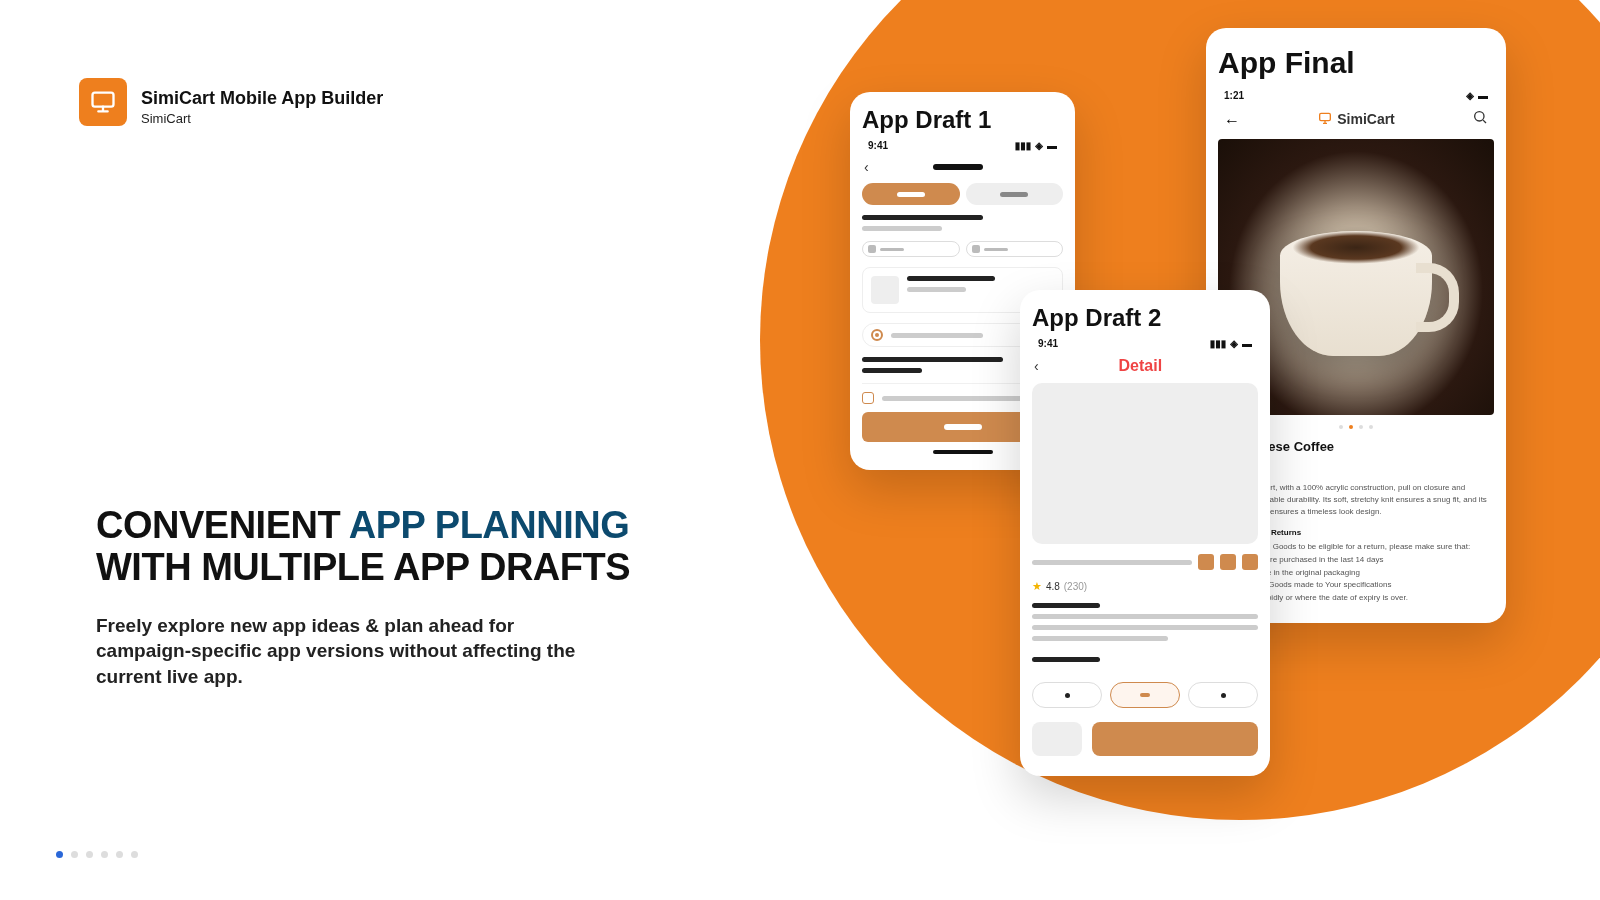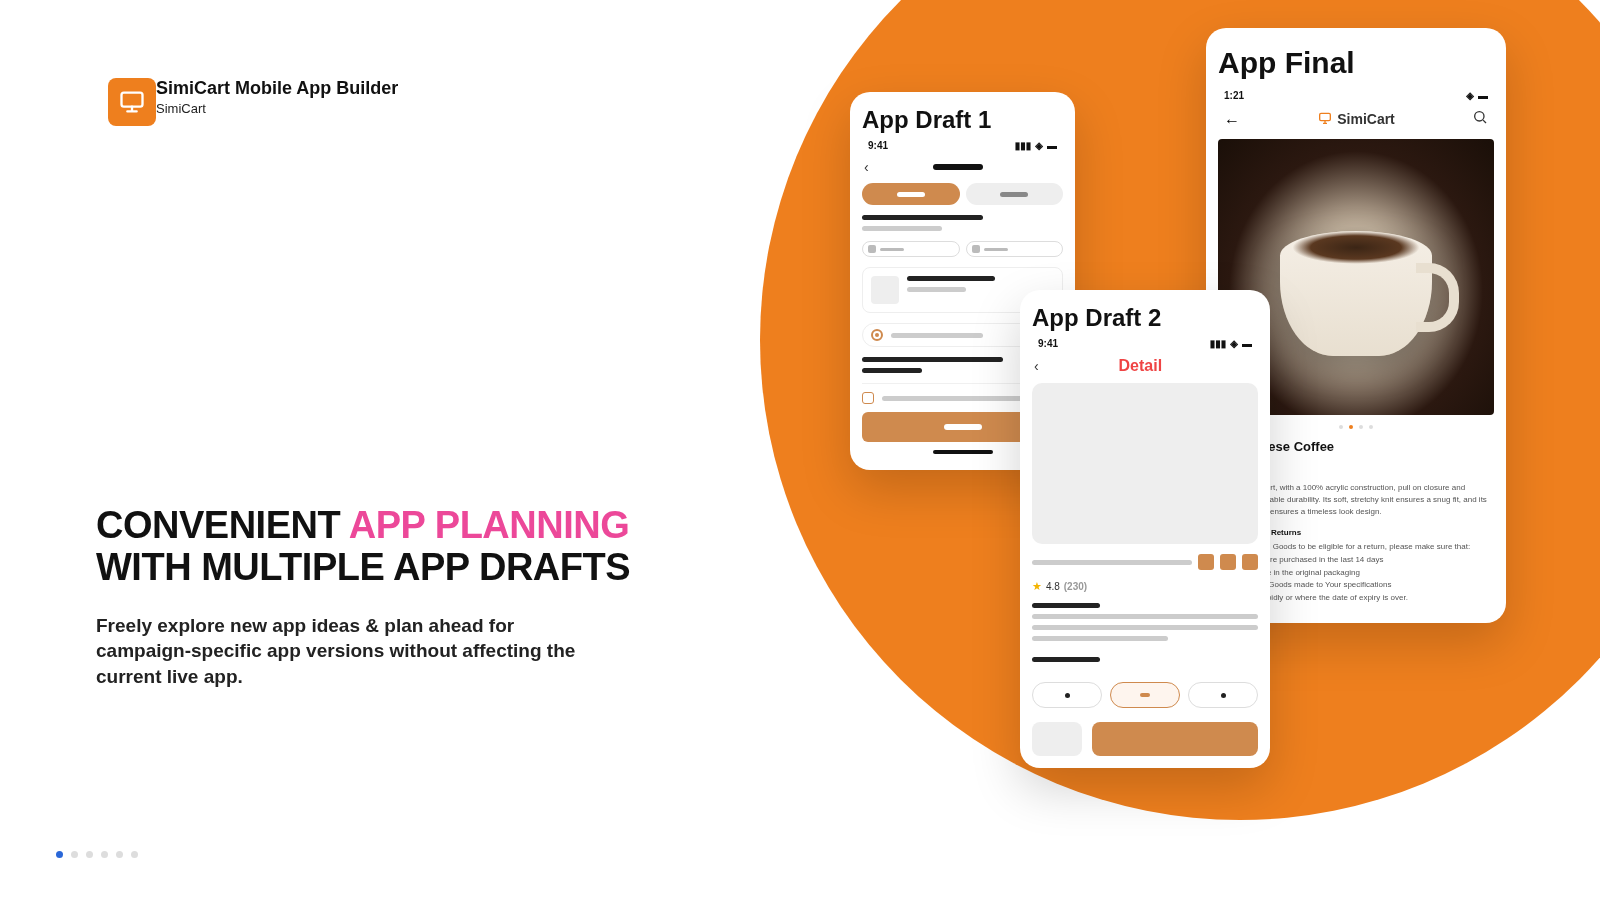--- a/index.html
+++ b/index.html
@@ -17,45 +17,46 @@
     height: 960px;
     border-radius: 50%;
     background: #EE7F1E;
     right: -120px;
     top: -140px;
     z-index: 0;
   }
   
   .header {
     position: absolute;
-    left: 108px;
+    left: 79px;
     top: 78px;
     display: flex;
-    align-items: flex-start;
+    align-items: flex-end;
+    gap: 14px;
     z-index: 10;
   }
   .logo-icon {
     width: 48px; height: 48px;
     background: #EE7F1E;
     border-radius: 8px;
     display: flex; align-items: center; justify-content: center;
   }
   .logo-icon svg { width: 28px; height: 28px; }
   .brand-title { font-size: 18px; font-weight: 700; color: #111; }
   .brand-sub { font-size: 13px; color: #222; margin-top: 2px; }
   
   .copy {
     position: absolute;
     left: 96px;
     top: 505px;
     width: 600px;
     z-index: 10;
   }
   .headline { font-size: 38px; font-weight: 800; letter-spacing: -0.5px; line-height: 1.1; color: #111; }
-  .headline .accent { color: #ec4899; }
+  .headline .accent { color: #0c4a6e; }
   .subcopy { margin-top: 24px; font-size: 19px; font-weight: 600; color: #222; line-height: 1.35; max-width: 480px; }
   
   .dots { position: absolute; left: 56px; bottom: 42px; display: flex; gap: 8px; z-index: 20; }
   .dot { width: 7px; height: 7px; border-radius: 50%; background: #ddd; }
   .dot.active { background: #2A67D8; }
   
   .phone {
     position: absolute;
     background: #fff;
     border-radius: 20px;
@@ -88,29 +89,29 @@
   .card-sq { width:28px; height:28px; background:#eee; border-radius:4px; }
   .target-pill { height:24px; border:1px solid #eee; border-radius:12px; padding:0 8px; display:flex; align-items:center; gap:8px; margin-bottom:10px; }
   .target-ic { width:12px; height:12px; border:2px solid #CF8A4E; border-radius:50%; position:relative; }
   .target-ic::after { content:''; position:absolute; width:4px; height:4px; background:#CF8A4E; border-radius:50%; top:2px; left:2px; }
   .subtotal { border-top:1px solid #f0f0f0; padding-top:8px; display:flex; align-items:center; gap:8px; margin-bottom:8px; }
   .sq-ic { width:12px; height:12px; border:1px solid #CF8A4E; border-radius:3px; }
   .cta-btn { height:30px; background:#CF8A4E; border-radius:6px; display:flex; align-items:center; justify-content:center; }
   .cta-btn-inner { width:38px; height:6px; background:#fff; border-radius:3px; }
   .d1-handle { width:60px; height:4px; background:#111; border-radius:2px; margin:8px auto 0; }
   
-  .draft2 { left: 1020px; top: 290px; width: 250px; z-index: 50; padding-bottom: 12px; }
+  .draft2 { left: 1020px; top: 290px; width: 250px; z-index: 50; padding-bottom: 20px; }
   .d2-detail-label { font-size:16px; font-weight:600; color:#ef4444; }
   .d2-hero { width:100%; aspect-ratio: 1.4/1; background:#eee; border-radius:10px; margin-bottom:10px; }
   .swatch-row { display:flex; gap:6px; align-items:center; margin-bottom:10px; }
   .swatch { width:16px; height:16px; background:#CF8A4E; border-radius:3px; }
   .rating { display:flex; align-items:center; gap:4px; font-size:10px; margin-bottom:10px; }
   .star { color:#F4B400; font-size:11px; }
   .rating-num { font-weight:400; color:#333; }
-  .rating-count { color:#999;font-weight:bold; }
+  .rating-count { color:#999; }
   .chip-row { display:flex; gap:8px; margin-top:14px; margin-bottom:14px; }
   .chip { flex:1; height:26px; border:1px solid #ddd; border-radius:13px; display:flex; align-items:center; justify-content:center; }
   .chip-dot { width:5px; height:5px; background:#222; border-radius:50%; }
   .chip.sel { border-color:#CF8A4E; background:#FEF5EE; }
   .chip.sel .chip-dot { width:10px; height:4px; background:#CF8A4E; border-radius:2px; }
   .d2-bottom { display:flex; gap:10px; }
   .d2-grey-btn { width:50px; height:34px; background:#eee; border-radius:8px; }
   .d2-cta { flex:1; height:34px; background:#CF8A4E; border-radius:8px; }
   
   .final { right: 94px; top: 28px; width: 300px; z-index: 20; padding: 18px 12px; }

